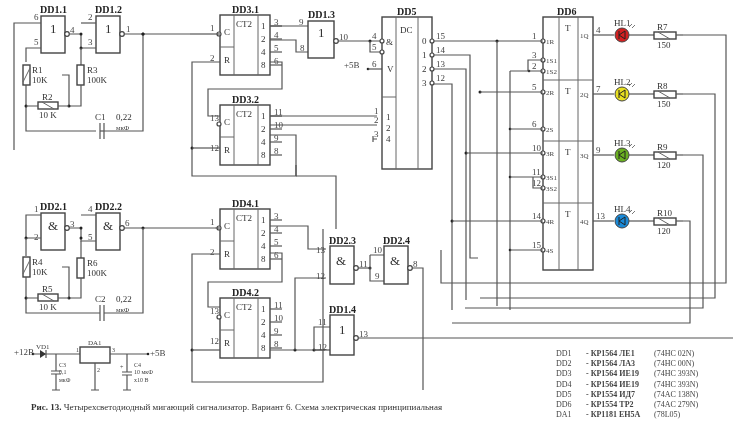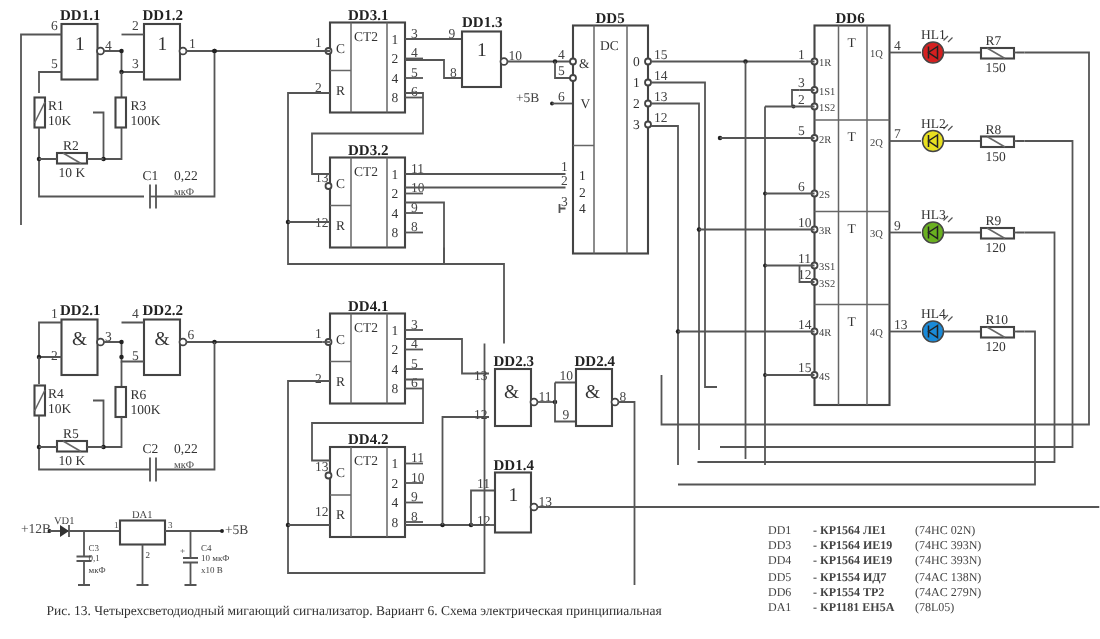--- a/index.html
+++ b/index.html
@@ -10,23 +10,23 @@
   .inner { stroke:#666; stroke-width:1; fill:none; }
   .lbl { font-family:"Liberation Serif", serif; font-size:9px; fill:#333; }
   .pin { font-family:"Liberation Serif", serif; font-size:9px; fill:#444; }
   .pinS { font-family:"Liberation Serif", serif; font-size:7px; fill:#444; }
   .title { font-family:"Liberation Serif", serif; font-size:10px; font-weight:bold; fill:#222; }
   .big { font-family:"Liberation Serif", serif; font-size:13px; fill:#333; }
   .dot { fill:#222; }
   .bub { fill:#fff; stroke:#444; stroke-width:1.2; }
   .tiny { font-family:"Liberation Serif", serif; font-size:6px; fill:#444; }
   #caption { position:absolute; left:6px; top:402px; font-size:9px; color:#333; font-family:"Liberation Serif", serif; white-space:nowrap; }
-  #caption b { font-weight:normal;padding-left:25px; }
+  #caption b { font-weight:bold;padding-left:25px; }
   #parts { position:absolute; left:512px; top:349px; font-size:8px; color:#444; font-family:"Liberation Serif", serif; line-height:10.2px; }
-  #parts .row { display:flex; white-space:nowrap; }
+  #parts .row { display:flex; white-space:nowrap;margin-left:44px; }
   #parts .c1 { width:30px; }
   #parts .c2 { width:68px;font-weight:bold; }
 </style>
 </head>
 <body>
 
 <svg id="schem" viewBox="0 0 733 426" xmlns="http://www.w3.org/2000/svg">
 
   <g>
 
@@ -531,20 +531,25 @@
   <span>Четырехсветодиодный мигающий сигнализатор. Вариант 6. Схема электрическая принципиальная</span>
 </div>
 
 <div id="parts">
     <div class="row">
       <span class="c1">DD1</span>
       <span class="c2">- КР1564 ЛЕ1</span>
       <span class="c3">(74HC 02N)</span>
     </div>
     <div class="row">
+      <span class="c1">DD2</span>
+      <span class="c2">- КР1564 ЛА3</span>
+      <span class="c3">(74HC 00N)</span>
+    </div>
+    <div class="row">
       <span class="c1">DD3</span>
       <span class="c2">- КР1564 ИЕ19</span>
       <span class="c3">(74HC 393N)</span>
     </div>
     <div class="row">
       <span class="c1">DD4</span>
       <span class="c2">- КР1564 ИЕ19</span>
       <span class="c3">(74HC 393N)</span>
     </div>
     <div class="row">

